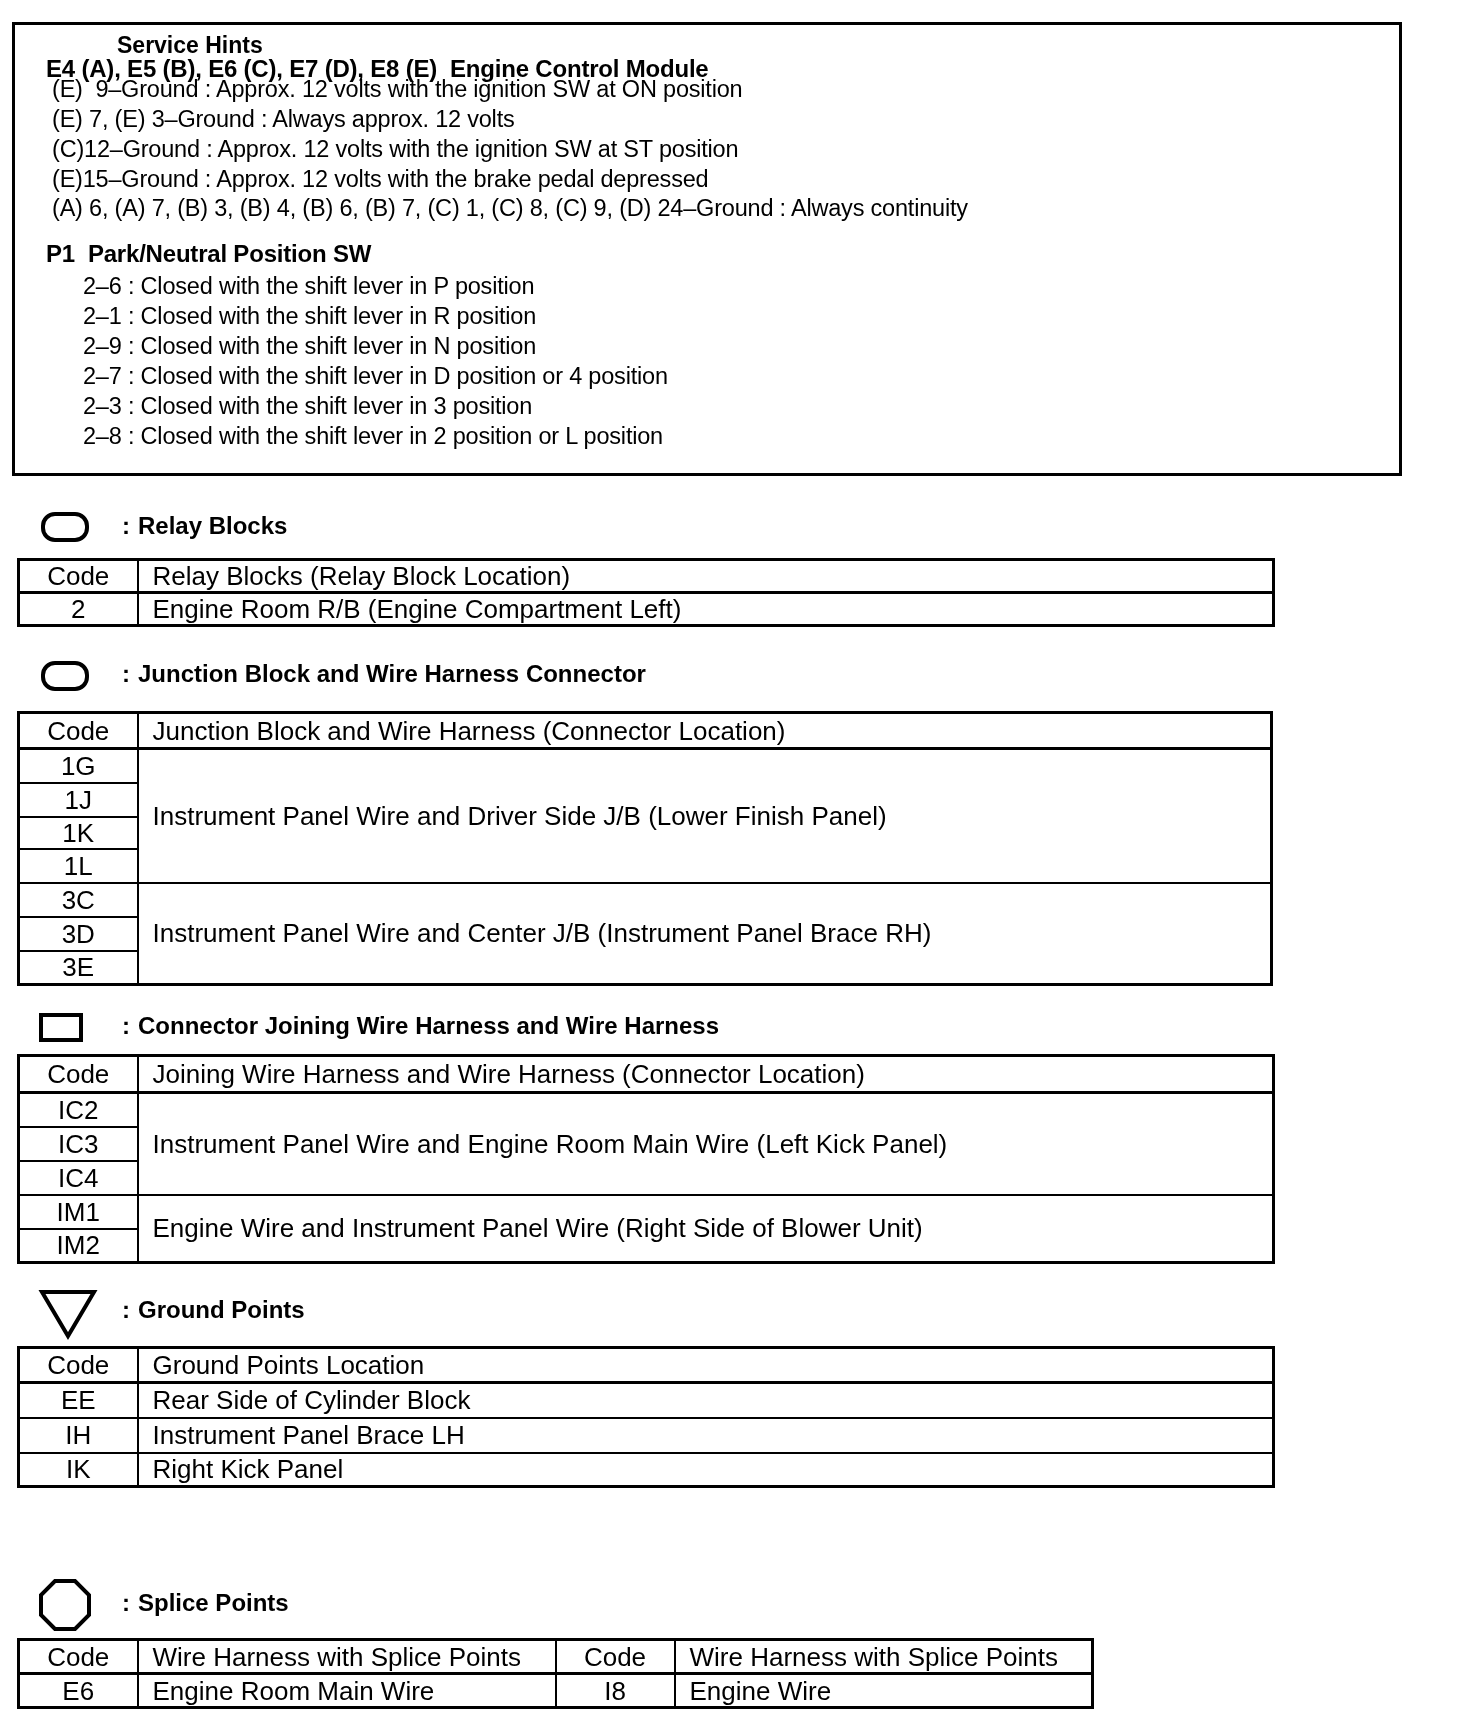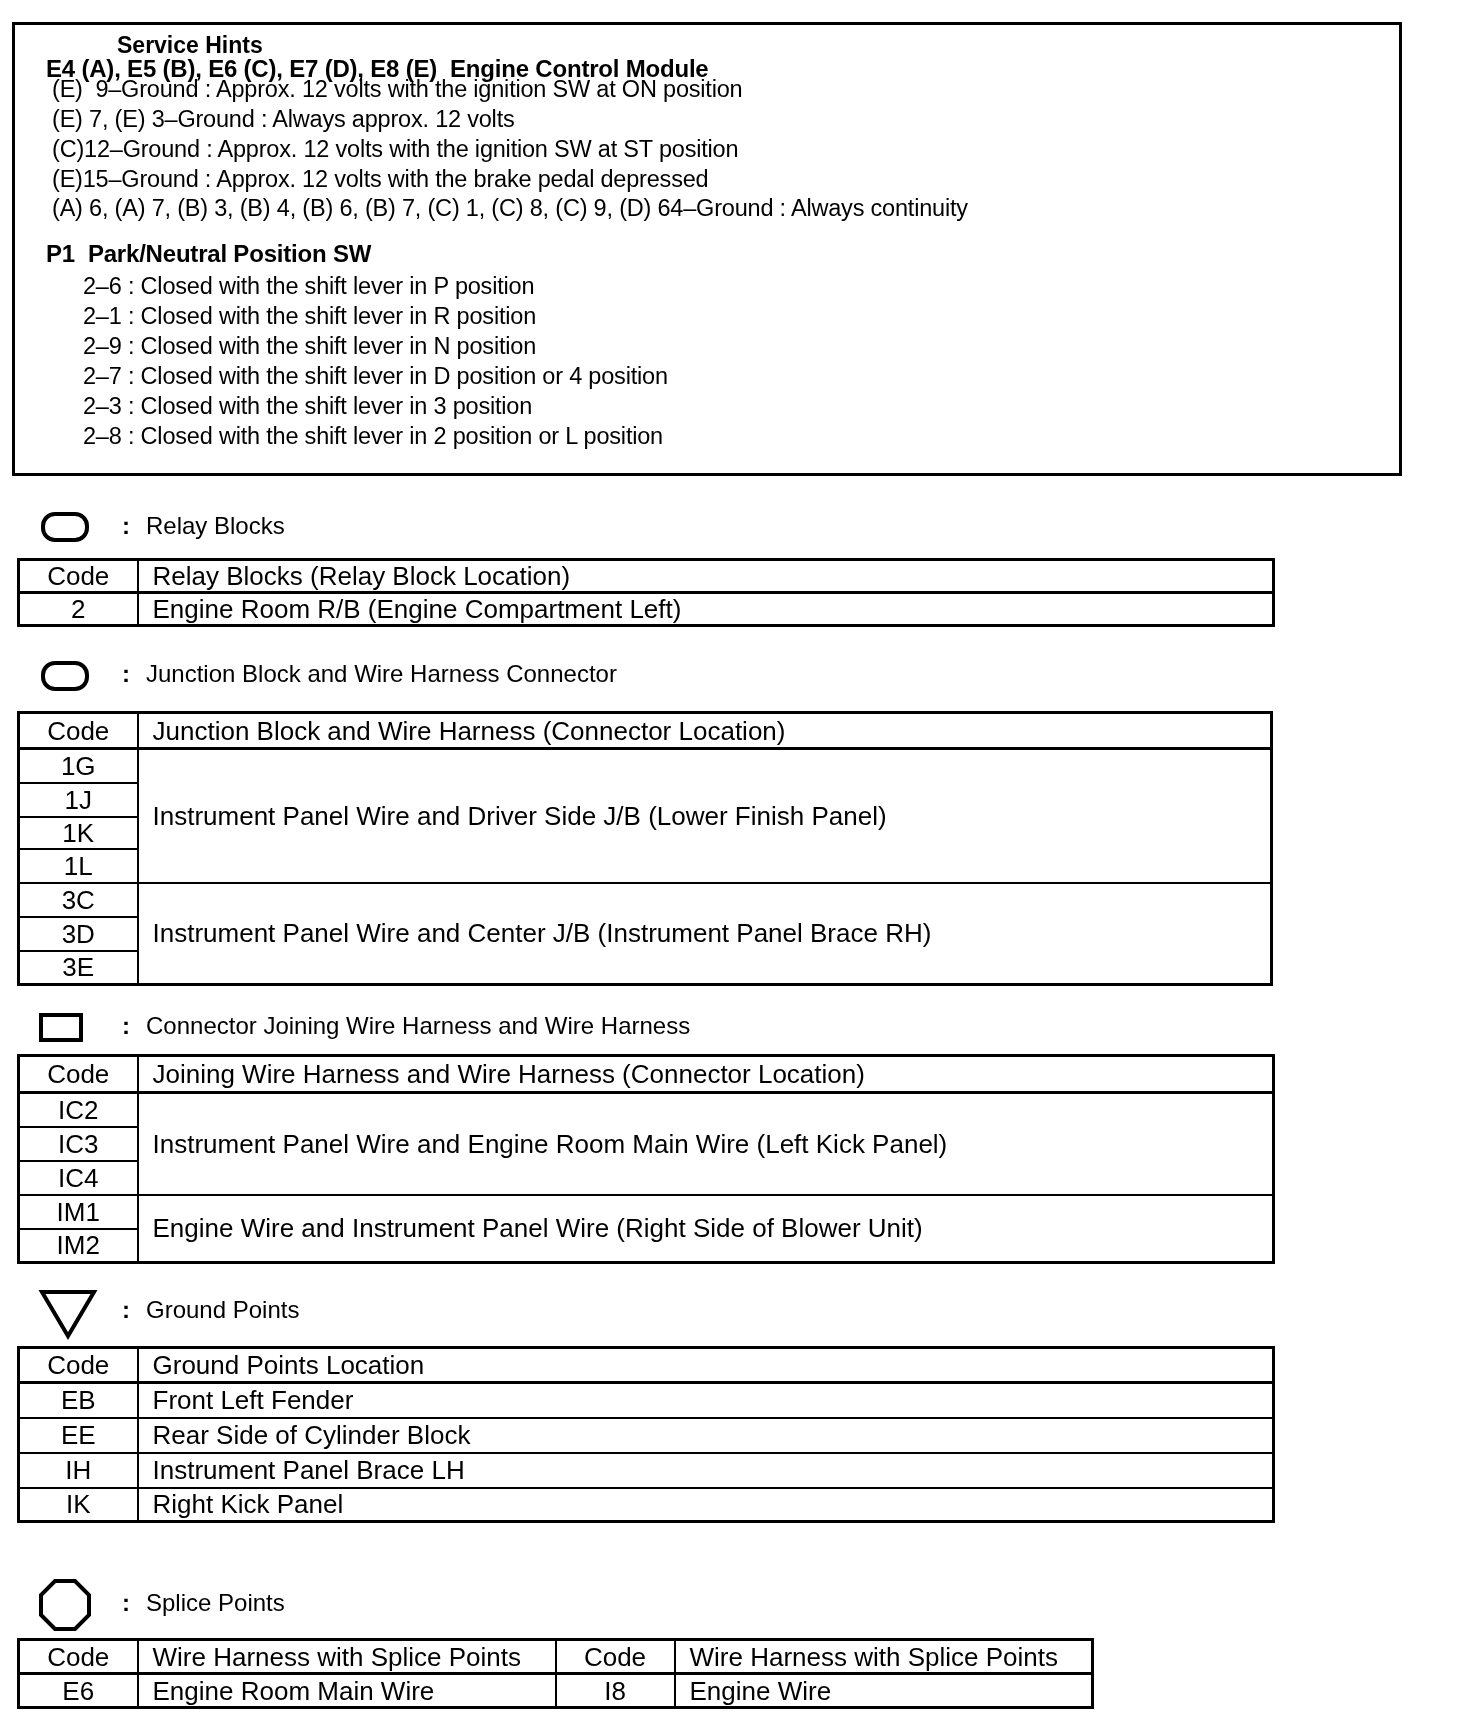--- a/index.html
+++ b/index.html
@@ -4,42 +4,42 @@
 <style>
   html, body { margin:0; padding:0; background:#ffffff; }
   body { width:1472px; height:1718px; position:relative; overflow:hidden;
          font-family:"Liberation Sans", sans-serif; color:#000; }
   .svc-box { position:absolute; left:12px; top:22px; width:1390px; height:454px;
              border:3px solid #000; box-sizing:border-box; }
   .svc-title { position:absolute; left:72px; top:6px; background:#fff; padding:0 30px;
                font-weight:bold; font-size:23px; line-height:28px; }
   .line { position:absolute; white-space:pre; font-size:23.5px; line-height:28px; letter-spacing:-0.2px; }
   .bold { font-weight:bold; }
-  .sec-title { position:absolute; left:146px; font-weight:normal; font-size:24px; line-height:30px; white-space:pre; }
+  .sec-title { position:absolute; left:138px; font-weight:bold; font-size:24px; line-height:30px; white-space:pre; }
   .colon { position:absolute; left:122px; font-weight:bold; font-size:24px; line-height:30px; }
   .icon { position:absolute; }
   table.grid { position:absolute; border-collapse:collapse; left:17px; font-size:26px; }
   table.grid td { border:2px solid #000; padding:0 0 0 14px; height:32px; line-height:30px;
                   box-sizing:border-box; white-space:nowrap; }
   table.grid td.code { text-align:center; padding:0; width:119px; }
   table.grid { border:3px solid #000; }
   table.grid tr.hdr td { border-bottom:3px solid #000; }
 </style>
 </head>
 <body>
 
 <div class="svc-box">
   <div class="svc-title">Service Hints</div>
 </div>
 <div class="line bold" style="left:46px; top:55px; font-size:24px;">E4 (A), E5 (B), E6 (C), E7 (D), E8 (E)  Engine Control Module</div>
 <div class="line" style="left:52px; top:75px;">(E)  9–Ground : Approx. 12 volts with the ignition SW at ON position</div>
 <div class="line" style="left:52px; top:105px;">(E) 7, (E) 3–Ground : Always approx. 12 volts</div>
 <div class="line" style="left:52px; top:135px;">(C)12–Ground : Approx. 12 volts with the ignition SW at ST position</div>
 <div class="line" style="left:52px; top:165px;">(E)15–Ground : Approx. 12 volts with the brake pedal depressed</div>
-<div class="line" style="left:52px; top:194px;">(A) 6, (A) 7, (B) 3, (B) 4, (B) 6, (B) 7, (C) 1, (C) 8, (C) 9, (D) 64–Ground : Always continuity</div>
+<div class="line" style="left:52px; top:194px;">(A) 6, (A) 7, (B) 3, (B) 4, (B) 6, (B) 7, (C) 1, (C) 8, (C) 9, (D) 24–Ground : Always continuity</div>
 
 <div class="line bold" style="left:46px; top:240px; font-size:24px;">P1  Park/Neutral Position SW</div>
 <div class="line" style="left:83px; top:272px;">2–6 : Closed with the shift lever in P position</div>
 <div class="line" style="left:83px; top:302px;">2–1 : Closed with the shift lever in R position</div>
 <div class="line" style="left:83px; top:332px;">2–9 : Closed with the shift lever in N position</div>
 <div class="line" style="left:83px; top:362px;">2–7 : Closed with the shift lever in D position or 4 position</div>
 <div class="line" style="left:83px; top:392px;">2–3 : Closed with the shift lever in 3 position</div>
 <div class="line" style="left:83px; top:422px;">2–8 : Closed with the shift lever in 2 position or L position</div>
 
 <svg class="icon" style="left:40px; top:511px;" width="50" height="32">
@@ -133,24 +133,20 @@
 </svg>
 <div class="colon" style="top:1295px;">:</div>
 <div class="sec-title" style="top:1295px;">Ground Points</div>
 <table class="grid" style="top:1346px; width:1258px;">
   <tbody>
       <tr class="hdr">
     <td class="code" style="height:35px;">Code</td>
     <td style="height:35px;">Ground Points Location</td>
   </tr>
   <tr>
-    <td class="code" style="height:35px;">EB</td>
-    <td style="height:35px;">Front Left Fender</td>
-  </tr>
-  <tr>
     <td class="code" style="height:35px;">EE</td>
     <td style="height:35px;">Rear Side of Cylinder Block</td>
   </tr>
   <tr>
     <td class="code" style="height:35px;">IH</td>
     <td style="height:35px;">Instrument Panel Brace LH</td>
   </tr>
   <tr>
     <td class="code" style="height:34px;">IK</td>
     <td style="height:34px;">Right Kick Panel</td>

